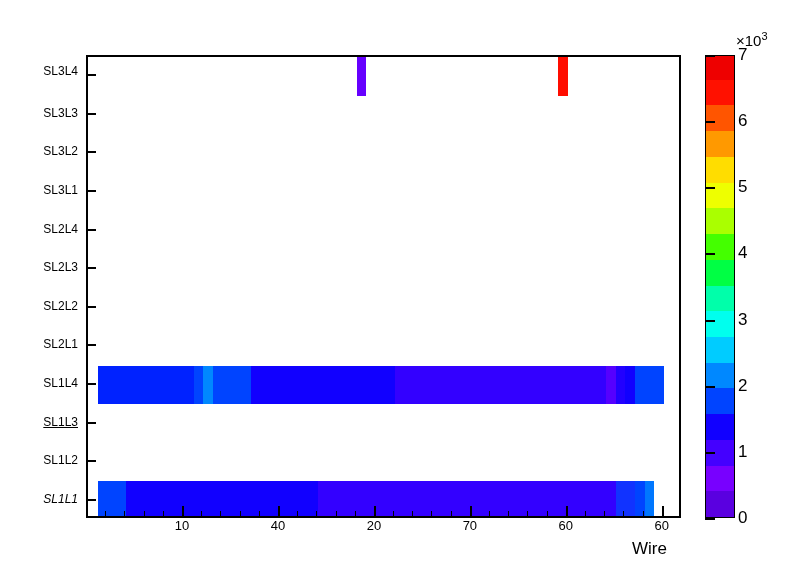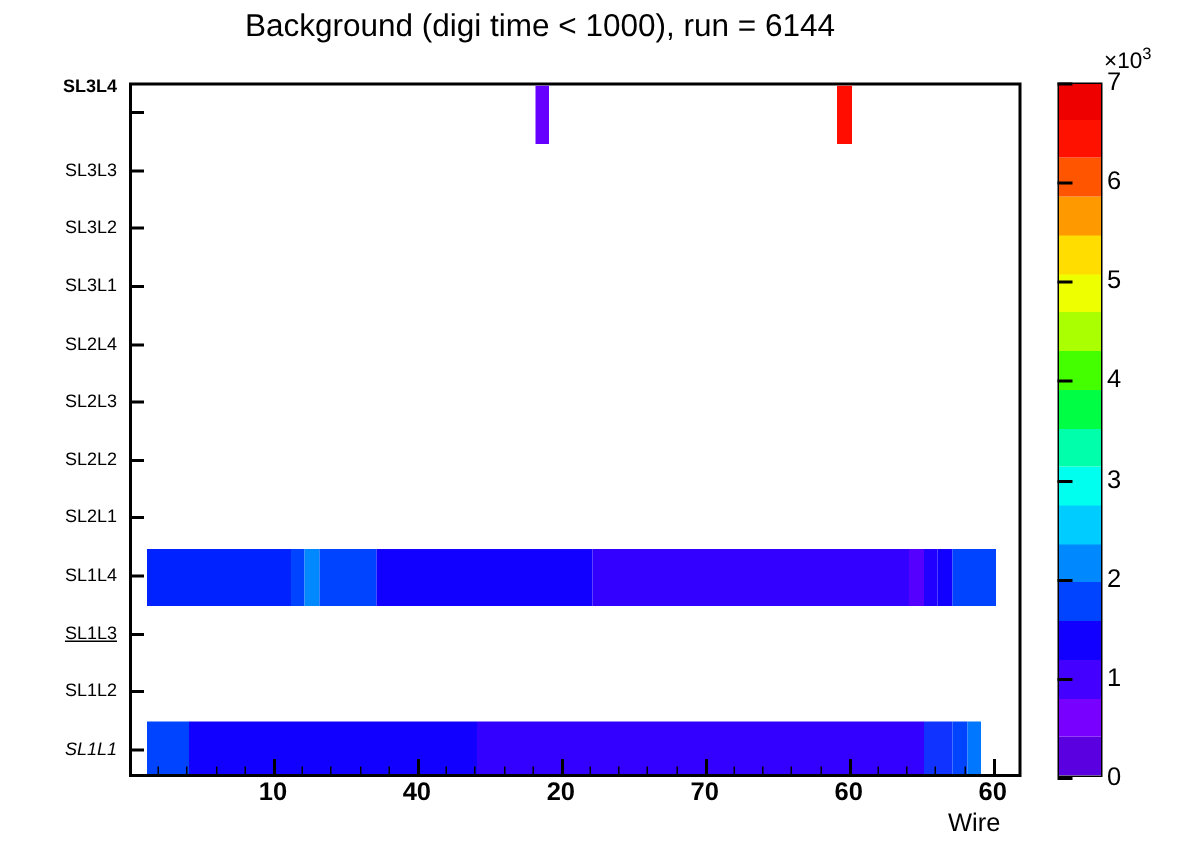--- a/index.html
+++ b/index.html
@@ -80,25 +80,24 @@
   .xtick-minor {
     position: absolute;
     top: 511px;
     width: 0;
     height: 7px;
     border-left: 1px solid #000000;
   }
   .xlabel {
     position: absolute;
     top: 518px;
-    font-size: 17px;
+    font-size: 13px;
     color: #000000;
     transform: translateX(-50%);
     white-space: nowrap;
-    font-weight: bold;
   }
   #x-axis-title {
     position: absolute;
     left: 632px;
     top: 539px;
     font-size: 17px;
     color: #000000;
   }
   
   #palette {
@@ -142,21 +141,20 @@
   }
   #pal-exponent sup {
     font-size: 11px;
   }
 </style>
 </head>
 <body>
 
 <div id="canvas">
 
-  <div id="plot-title">Background (digi time &lt; 1000), run = 6144</div>
 
   <div id="plot-frame">
       <div class="cell" style="left: 9.59677px; width: 28.7903px; top: 424.417px; height: 38.5833px; background: rgb(0, 68, 255);"></div>
       <div class="cell" style="left: 38.3871px; width: 191.935px; top: 424.417px; height: 38.5833px; background: rgb(17, 0, 255);"></div>
       <div class="cell" style="left: 230.323px; width: 297.5px; top: 424.417px; height: 38.5833px; background: rgb(51, 0, 255);"></div>
       <div class="cell" style="left: 527.823px; width: 19.1935px; top: 424.417px; height: 38.5833px; background: rgb(17, 51, 255);"></div>
       <div class="cell" style="left: 547.016px; width: 9.59677px; top: 424.417px; height: 38.5833px; background: rgb(0, 68, 255);"></div>
       <div class="cell" style="left: 556.613px; width: 9.59677px; top: 424.417px; height: 38.5833px; background: rgb(0, 119, 255);"></div>
       <div class="cell" style="left: 9.59677px; width: 95.9677px; top: 308.667px; height: 38.5833px; background: rgb(0, 34, 255);"></div>
       <div class="cell" style="left: 105.565px; width: 9.59677px; top: 308.667px; height: 38.5833px; background: rgb(0, 68, 255);"></div>
@@ -177,21 +175,21 @@
       <div class="ylabel" style="top: 405.125px;">SL1L2</div>
       <div class="ylabel" style="top: 366.542px; text-decoration: underline;">SL1L3</div>
       <div class="ylabel" style="top: 327.958px;">SL1L4</div>
       <div class="ylabel" style="top: 289.375px;">SL2L1</div>
       <div class="ylabel" style="top: 250.792px;">SL2L2</div>
       <div class="ylabel" style="top: 212.208px;">SL2L3</div>
       <div class="ylabel" style="top: 173.625px;">SL2L4</div>
       <div class="ylabel" style="top: 135.042px;">SL3L1</div>
       <div class="ylabel" style="top: 96.4583px;">SL3L2</div>
       <div class="ylabel" style="top: 57.875px;">SL3L3</div>
-      <div class="ylabel" style="top: 2px; font-weight: bold;">SL3L4</div>
+      <div class="ylabel" style="top: 16px;">SL3L4</div>
     </div>
   <div id="yticks">
       <div class="ytick" style="top: 498.708px;"></div>
       <div class="ytick" style="top: 460.125px;"></div>
       <div class="ytick" style="top: 421.542px;"></div>
       <div class="ytick" style="top: 382.958px;"></div>
       <div class="ytick" style="top: 344.375px;"></div>
       <div class="ytick" style="top: 305.792px;"></div>
       <div class="ytick" style="top: 267.208px;"></div>
       <div class="ytick" style="top: 228.625px;"></div>

